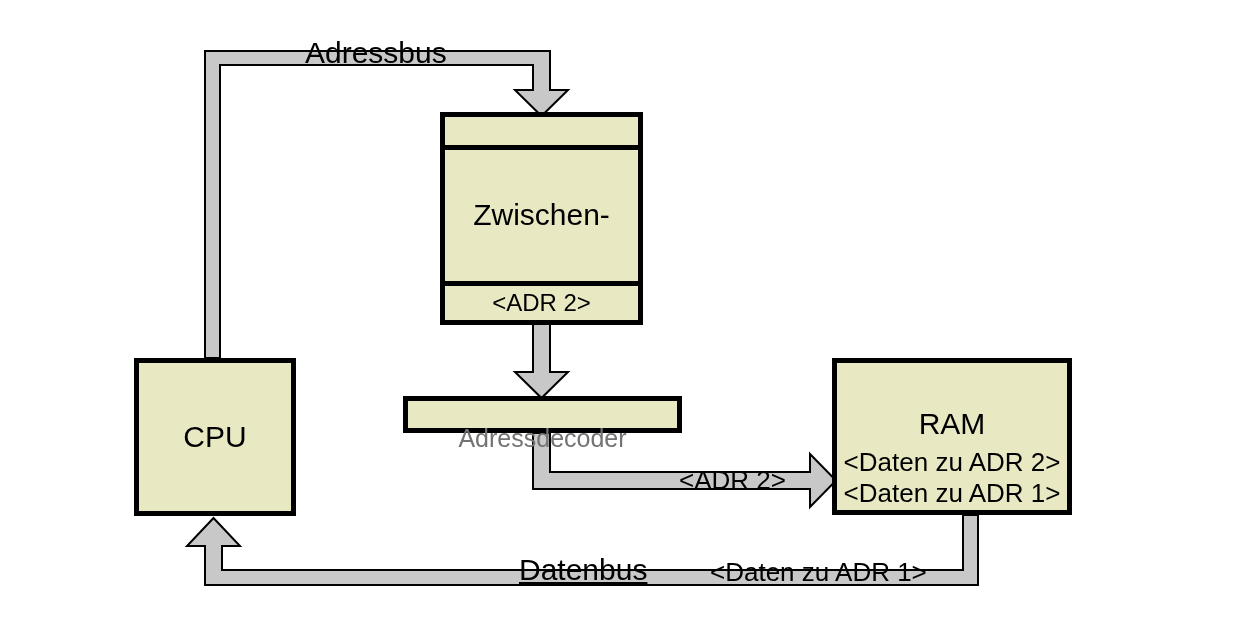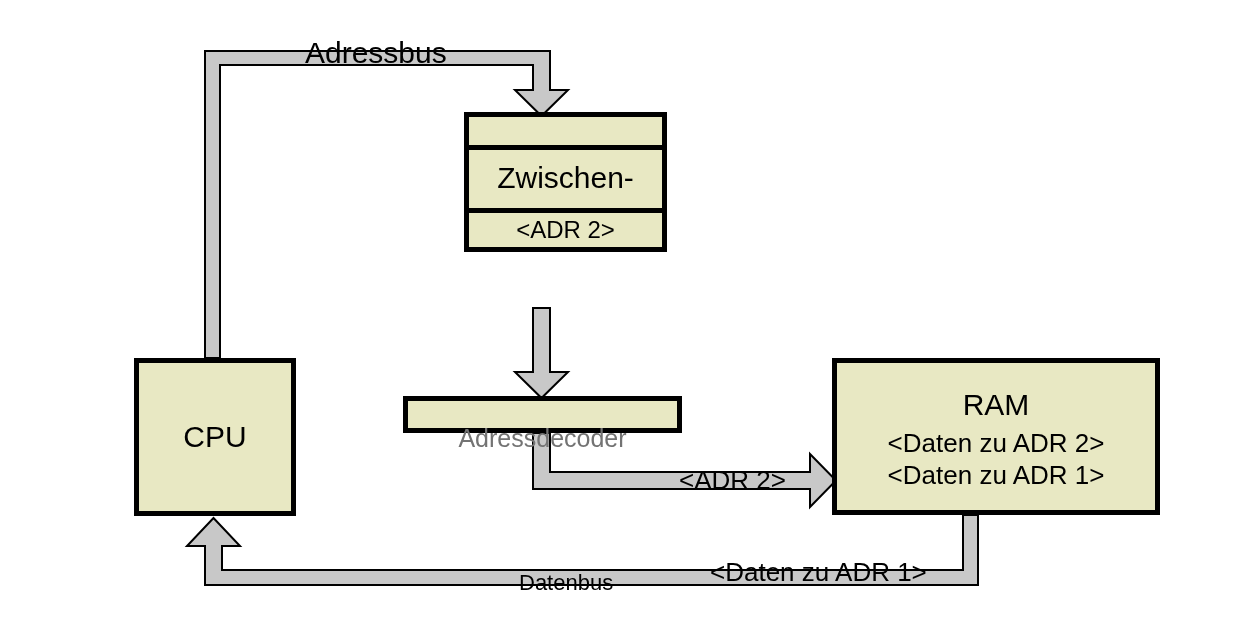--- a/index.html
+++ b/index.html
@@ -41,24 +41,24 @@
     justify-content: center;
   }
   #cpu-node .node-title {
     font-size: 30px;
     color: #000;
     line-height: 1;
     text-align: center;
   }
   
   #buffer-node {
-    left: 464px;
+    left: 440px;
     top: 112px;
     width: 203px;
-    height: 140px;
+    height: 213px;
     flex-direction: column;
     justify-content: flex-start;
   }
   #buffer-node .cell {
     box-sizing: border-box;
     display: flex;
     align-items: center;
     justify-content: center;
     color: #000;
     text-align: center;
@@ -90,24 +90,24 @@
   #decoder-node .node-title {
     font-size: 25px;
     color: #737373;
     line-height: 1;
     margin-top: 48px;
   }
   
   #ram-node {
     left: 832px;
     top: 358px;
-    width: 328px;
+    width: 240px;
     height: 157px;
     align-items: center;
-    justify-content: center;
+    justify-content: flex-end;
     padding-top: 8px;
   }
   #ram-node .node-title {
     font-size: 30px;
     color: #000;
     line-height: 1;
     text-align: center;
     margin-bottom: 8px;
   }
   #ram-node .ram-row {
@@ -129,22 +129,23 @@
     top: 18px;
     font-size: 30px;
   }
   #label-adr2-wire {
     left: 679px;
     top: 447px;
     font-size: 26px;
   }
   #label-datenbus {
     left: 519px;
-    top: 552px;
-    font-size: 22px;
+    top: 535px;
+    font-size: 30px;
+    text-decoration: underline;
   }
   #label-daten-adr1 {
     left: 710px;
     top: 539px;
     font-size: 26px;
   }
 </style>
 </head>
 <body>
 

